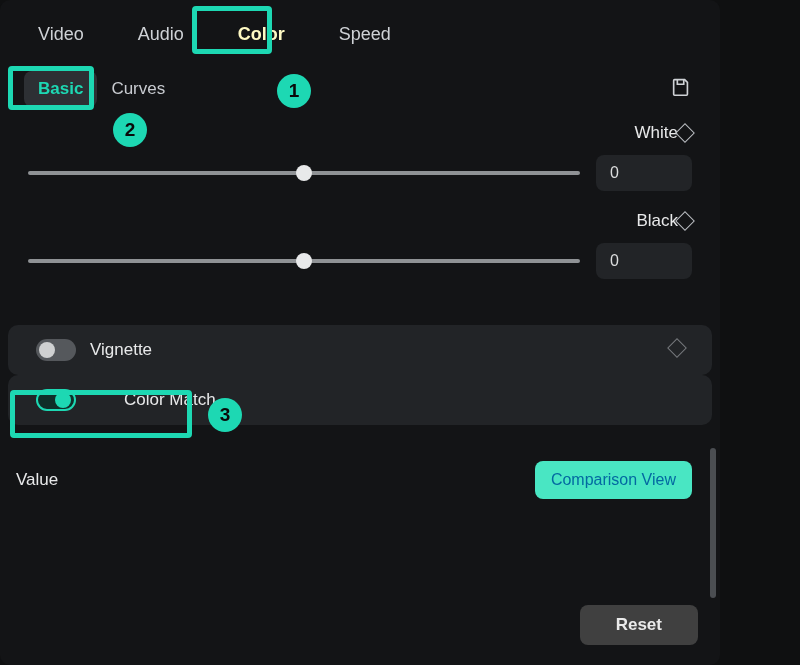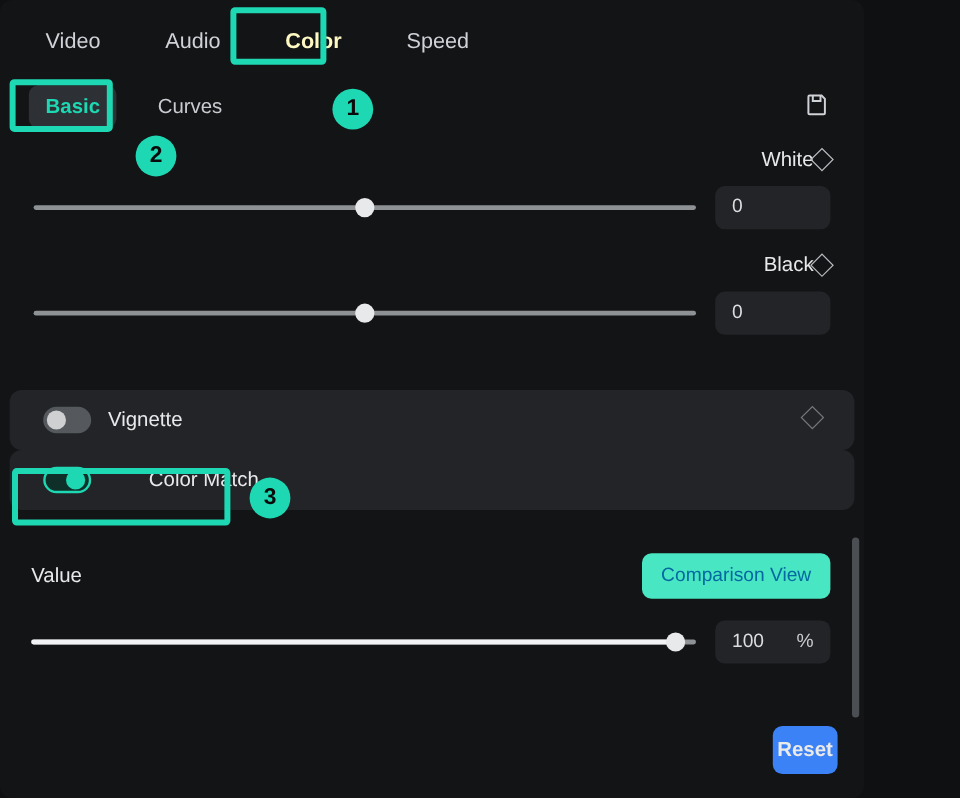--- a/index.html
+++ b/index.html
@@ -6,21 +6,21 @@
   html, body { width: 800px; height: 665px; background: #0f1011; color: #e8e8e8; overflow: hidden; }
   .app { width: 720px; height: 665px; background: #131416; position: relative; border-radius: 10px; }
 
   
   .top-tabs { display: flex; gap: 34px; padding: 18px 28px 8px 28px; font-size: 18px; }
   .top-tab { color: #cfd2d6; cursor: pointer; padding: 6px 10px; }
   .top-tab.active { color: #fef9c3; font-weight: 600; }
 
   
   .sub-tabs-row { display: flex; align-items: center; padding: 12px 24px 10px 24px; }
-  .sub-tabs { display: flex; gap: 20px; align-items: center; }
+  .sub-tabs { display: flex; align-items: center; }
   .sub-tab { color: #c8cbd0; cursor: pointer; font-size: 17px; padding: 8px 14px; border-radius: 8px; }
   .sub-tab.active { background: #2d3034; color: #1dd8b3; font-weight: 600; }
   .save-icon-wrap { margin-left: auto; padding-right: 4px; }
   .save-icon { width: 22px; height: 22px; stroke: #cfd2d6; fill: none; stroke-width: 1.8; }
 
   
   .content { display: block; }
 
   
   .slider-group { padding: 6px 28px 14px 28px; }
@@ -41,27 +41,27 @@
   .toggle-row + .toggle-row { margin-top: 0; gap: 48px; }
   .toggle-section .outer-pad { padding: 16px 8px; }
   .toggle { width: 40px; height: 22px; border-radius: 11px; background: #55585c; position: relative; cursor: pointer; }
   .toggle .knob { width: 16px; height: 16px; background: #cfd0d1; border-radius: 50%; position: absolute; top: 3px; left: 3px; }
   .toggle.on { background: #0f2f29; border: 2px solid #1dd8b3; width: 40px; height: 22px; }
   .toggle.on .knob { background: #1dd8b3; left: auto; right: 3px; top: 1px; }
   .toggle-label { font-size: 17px; color: #e8e9ea; }
   .toggle-row .diamond-right { margin-left: auto; opacity: 0.55; }
 
   
-  .value-section { padding: 20px 28px 8px 26px; text-align: right; }
+  .value-section { padding: 20px 28px 8px 16px; text-align: right; }
   .value-head { display: flex; align-items: center; justify-content: space-between; margin-bottom: 18px; }
   .comp-btn { background: #49e6c3; color: #0369a1; font-weight: 500; font-size: 16px; padding: 10px 16px; border-radius: 8px; cursor: pointer; }
 
   
   .footer { position: absolute; right: 22px; bottom: 20px; }
-  .reset-btn { background: #3b82f6; color: #eaeaea; font-weight: 600; font-size: 17px; padding: 10px 4px; border-radius: 8px; cursor: pointer; }
+  .reset-btn { background: #404040; color: #eaeaea; font-weight: 600; font-size: 17px; padding: 10px 36px; border-radius: 8px; cursor: pointer; }
 
   
   .hl { position: absolute; border: 5px solid #1dd8b3; border-radius: 4px; pointer-events: none; }
   .badge { position: absolute; width: 34px; height: 34px; background: #1dd8b3; color: #0a0a0a; font-weight: 700; font-size: 19px; border-radius: 50%; display: flex; align-items: center; justify-content: center; pointer-events: none; }
 
   
   .vscroll { position: absolute; right: 4px; top: 448px; width: 6px; height: 150px; background: #4b4e52; border-radius: 3px; }
 </style>
 </head>
 <body>
@@ -138,31 +138,20 @@
           <span class="toggle-label">Color Match</span>
         </div>
       </div>
     </div>
 
     <div class="value-section">
       <div class="value-head">
         <span class="slider-label">Value</span>
         <div class="comp-btn">Comparison View</div>
       </div>
-      <div class="slider-row">
-        <div class="track">
-          <div class="track-line"></div>
-          <div class="track-fill" style="left:0; width:97%"></div>
-          <div class="thumb" style="left:97%"></div>
-        </div>
-        <div class="value-box">
-          <span>100</span>
-          <span class="unit">%</span>
-        </div>
-      </div>
     </div>
   </div>
 
   <div class="footer">
     <div class="reset-btn">Reset</div>
   </div>
 
   <div class="hl" style="left:192px; top:6px; width:80px; height:48px;"></div>
   <div class="badge" style="left:277px; top:74px;">1</div>
 

